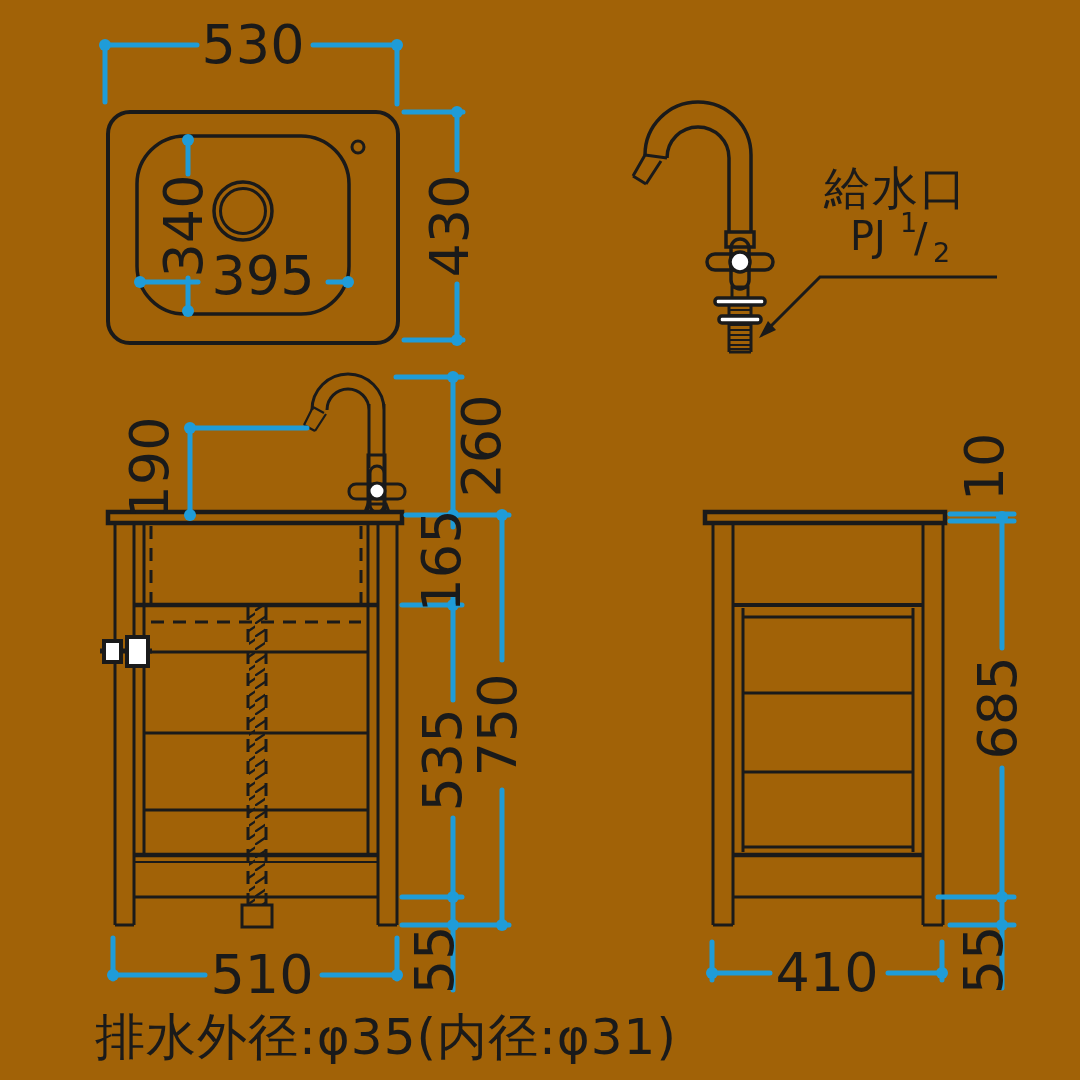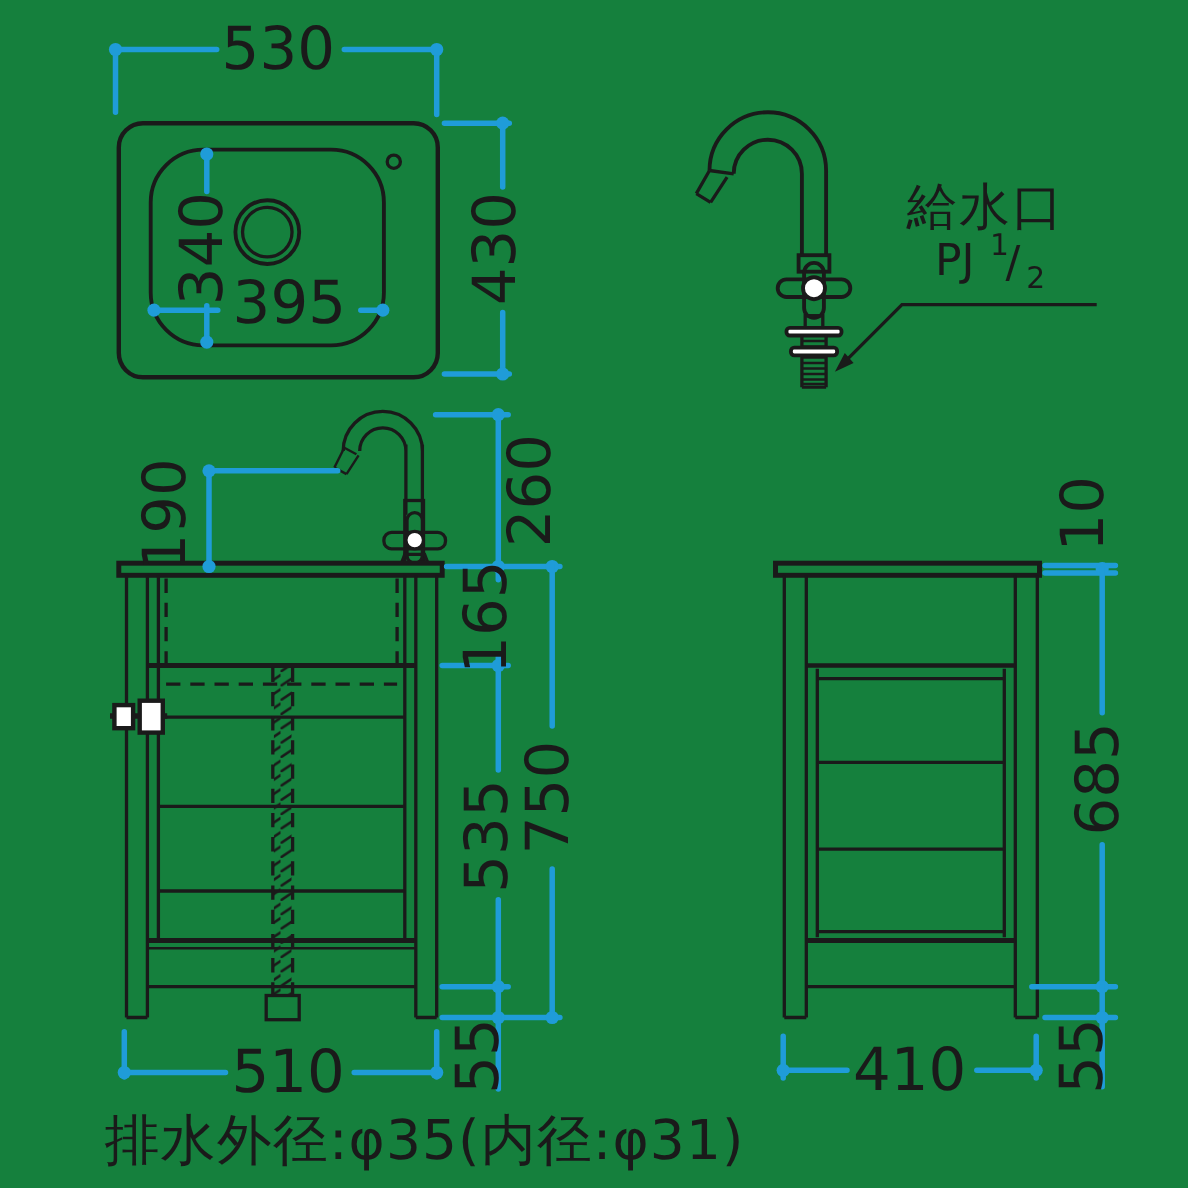--- a/index.html
+++ b/index.html
@@ -1,16 +1,16 @@
 <!DOCTYPE html>
 <html><head>
 <meta charset="utf-8">
 <style>
   html,body{margin:0;padding:0;background:#fff;}
-  .canvas{width:1080px;height:1080px;background:#15803d;position:relative;overflow:hidden;}
+  .canvas{width:1080px;height:1080px;background:#a16207;position:relative;overflow:hidden;}
   svg{display:block;}
   .ink{stroke:#1a1a1a;fill:none;stroke-width:3;}
   .w2{stroke-width:2.2;} .w3{stroke-width:3;} .w35{stroke-width:3.5;} .w4{stroke-width:4;} .w45{stroke-width:4.5;} .w5{stroke-width:5;}
   .dash{stroke-dasharray:13 9;}
   .dim{stroke:#1f9cd8;fill:none;stroke-width:5;stroke-linecap:round;}
   .dot{fill:#1f9cd8;stroke:none;}
   .num{font-family:"DejaVu Sans","Liberation Sans",sans-serif;font-size:54px;fill:#1a1a1a;}
   .kanji{font-family:"DejaVu Sans","Liberation Sans",sans-serif;font-size:46px;fill:#1a1a1a;letter-spacing:2px;}
   .pj{font-family:"DejaVu Sans","Liberation Sans",sans-serif;font-size:40px;fill:#1a1a1a;}
   .frac{font-family:"DejaVu Sans","Liberation Sans",sans-serif;font-size:27px;fill:#1a1a1a;}

